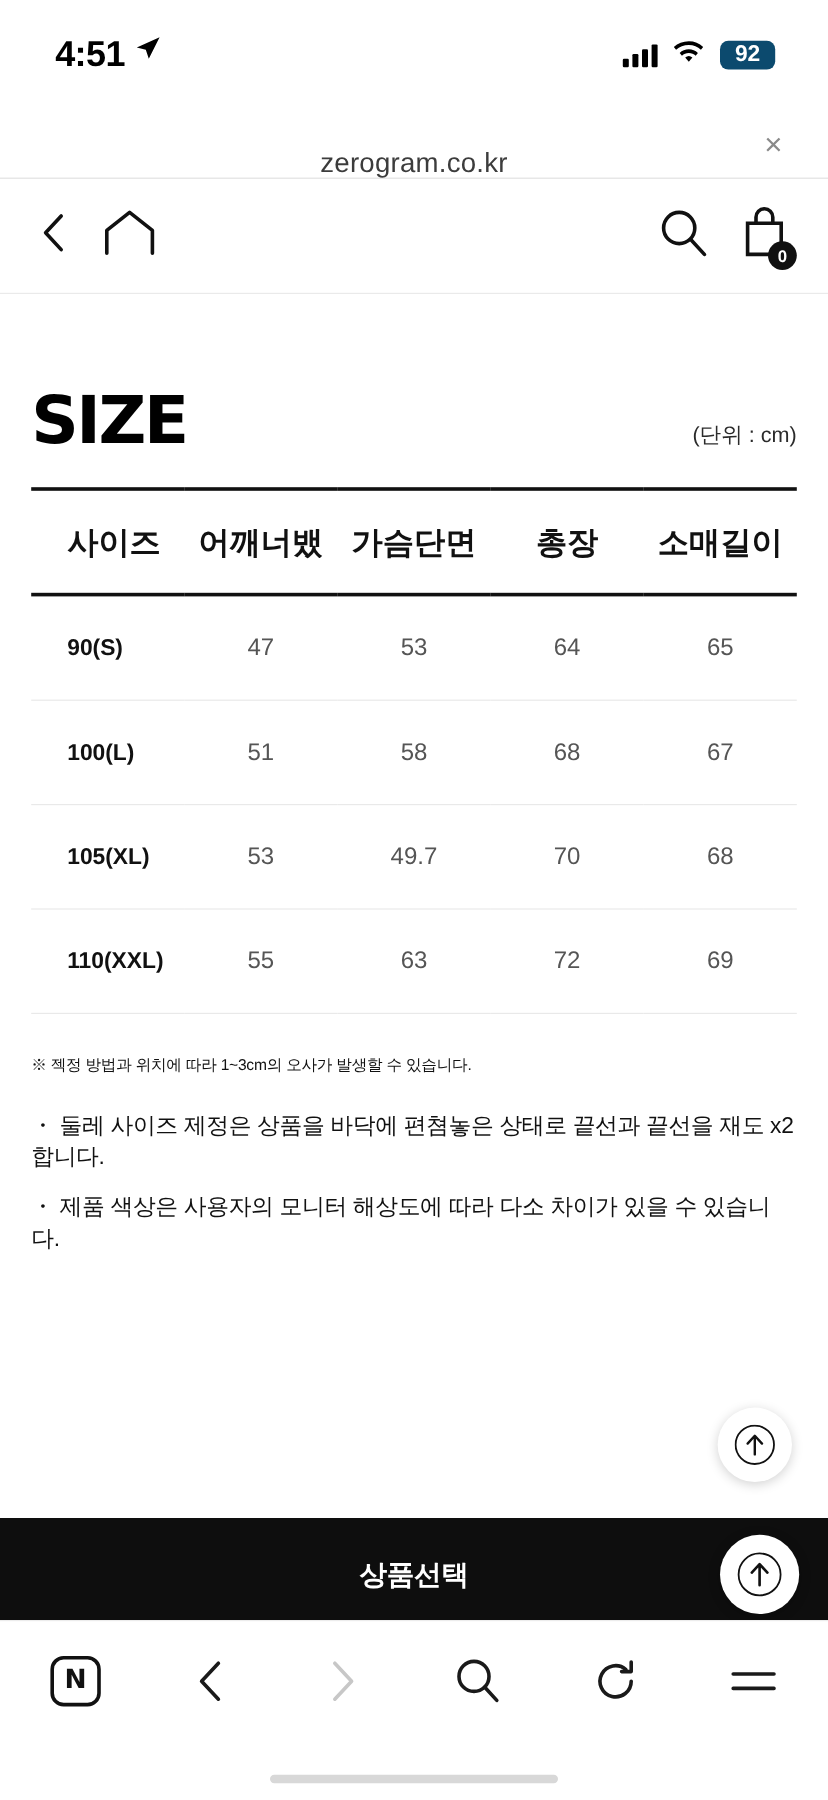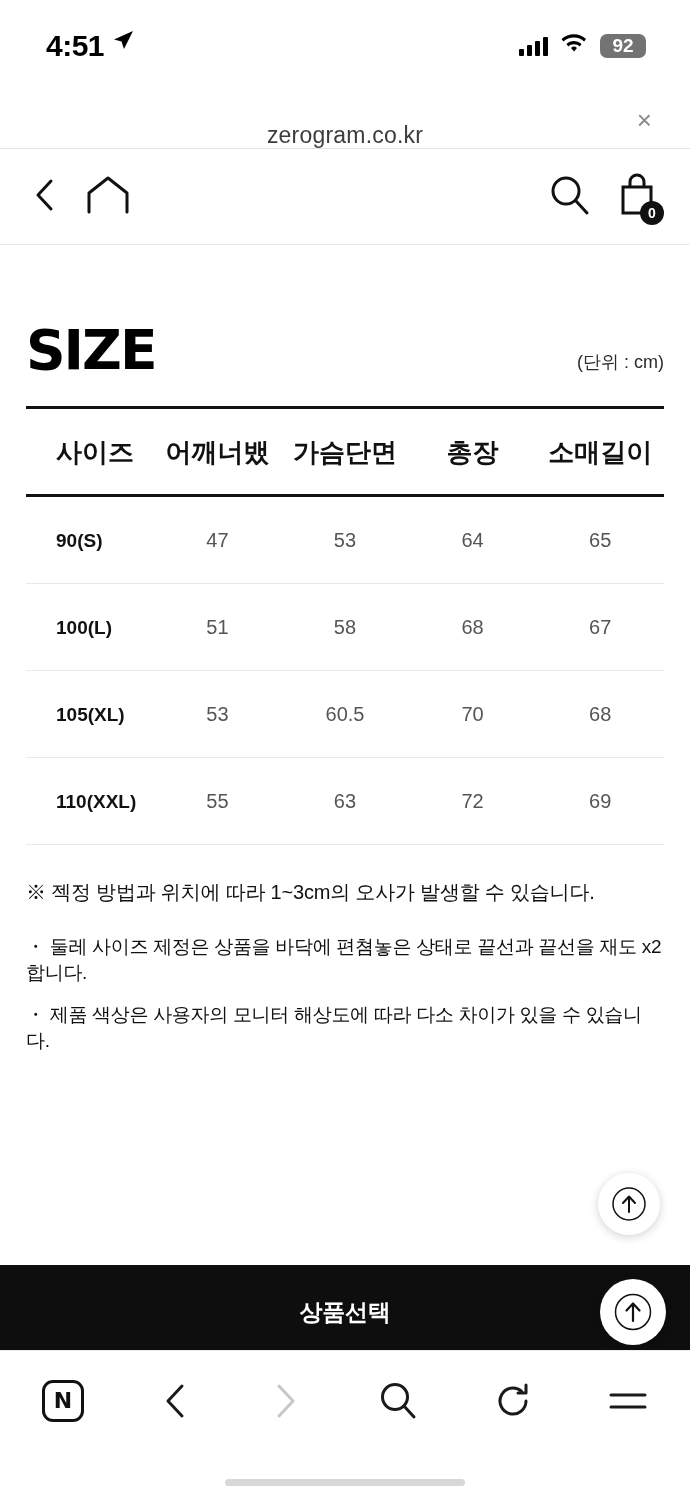--- a/index.html
+++ b/index.html
@@ -31,21 +31,21 @@
   }
   .sb-loc { display: inline-block; width: 22px; height: 22px; }
   .sb-right { display: flex; align-items: center; gap: 13px; }
   .bars { display: flex; align-items: flex-end; gap: 3px; height: 20px; }
   .bars i { display: block; width: 5px; background: #000; border-radius: 1px; }
   .bars i:nth-child(1) { height: 7px; }
   .bars i:nth-child(2) { height: 11px; }
   .bars i:nth-child(3) { height: 15px; }
   .bars i:nth-child(4) { height: 19px; }
   .battery {
-    background: #737373;
+    background: #0c4a6e;
     color: #fff;
     font-size: 19px;
     font-weight: bold;
     border-radius: 7px;
     padding: 2px 8px 3px 8px;
     line-height: 1;
     min-width: 46px;
     text-align: center;
   }
 
@@ -150,21 +150,21 @@
   table.sizetable tbody td.first {
     text-align: left;
     padding-left: 30px;
     color: #111;
     font-weight: bold;
     font-size: 19px;
   }
 
   .notes { margin-top: 34px; }
   .note-main {
-    font-size: 20px;
+    font-size: 13px;
     color: #111;
     margin-bottom: 28px;
     letter-spacing: -0.2px;
   }
   .note-li {
     font-size: 19px;
     color: #111;
     margin-bottom: 16px;
     letter-spacing: -0.3px;
   }
@@ -337,21 +337,21 @@
       <tr>
         <td class="first">100(L)</td>
         <td>51</td>
         <td>58</td>
         <td>68</td>
         <td>67</td>
       </tr>
       <tr>
         <td class="first">105(XL)</td>
         <td>53</td>
-        <td>60.5</td>
+        <td>49.7</td>
         <td>70</td>
         <td>68</td>
       </tr>
       <tr>
         <td class="first">110(XXL)</td>
         <td>55</td>
         <td>63</td>
         <td>72</td>
         <td>69</td>
       </tr>

